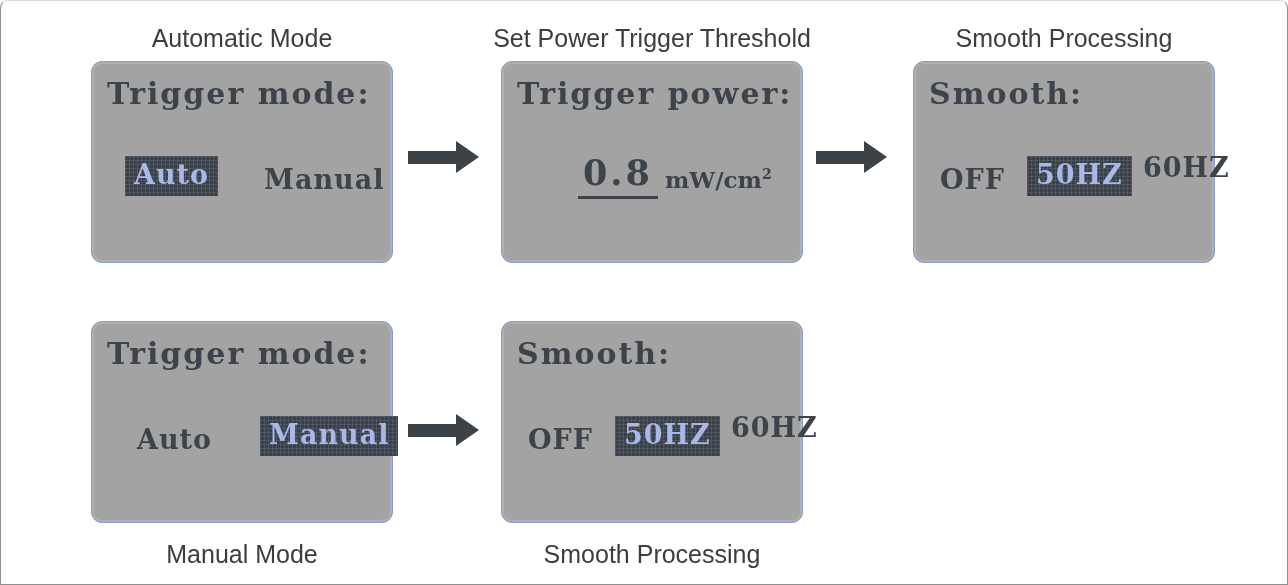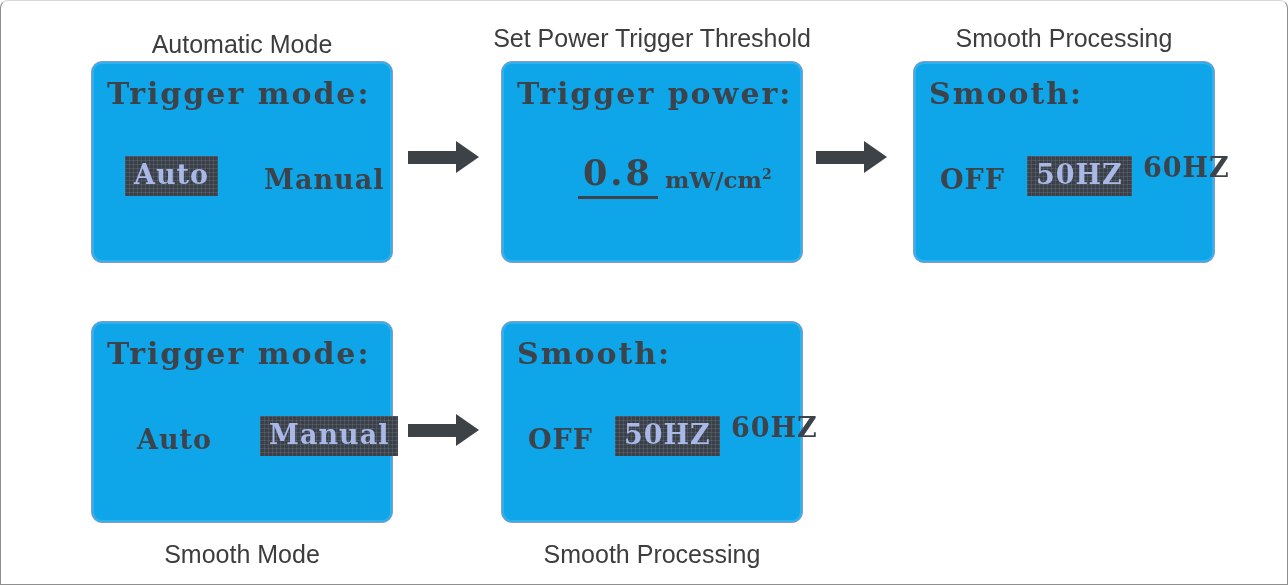--- a/index.html
+++ b/index.html
@@ -20,31 +20,31 @@
 
   
   .flow-label {
     position:absolute;
     font-size:25px;
     color:#3d3d3d;
     text-align:center;
     line-height:30px;
     white-space:nowrap;
   }
-  .label-t1 { left:90px;  top:28px;  width:302px; }
+  .label-t1 { left:90px;  top:22px;  width:302px; }
   .label-t2 { left:470px; top:22px;  width:362px; }
   .label-t3 { left:912px; top:22px;  width:302px; }
   .label-b4 { left:90px;  top:538px; width:302px; }
   .label-b5 { left:500px; top:538px; width:302px; }
 
   
   .lcd-panel {
     position:absolute;
     width:302px; height:202px;
-    background:#0ea5e9;
+    background:#a3a3a3;
     border:1px solid #8799d1;
     border-radius:11px;
     box-shadow:inset 0 0 0 2px rgba(255,255,255,0.14);
     font-family:"DejaVu Serif", serif;
     font-weight:bold;
     color:#3d434a;
   }
   .panel-1 { left:90px;  top:60px;  }
   .panel-2 { left:500px; top:60px;  }
   .panel-3 { left:912px; top:60px;  }
@@ -165,16 +165,16 @@
     <div class="head"></div>
   </div>
 
   <div class="lcd-panel panel-5">
     <div class="lcd-heading">Smooth:</div>
     <span class="lcd-option pos-off">OFF</span>
     <span class="lcd-option pos-50hz selected">50HZ</span>
     <span class="lcd-option pos-60hz">60HZ</span>
   </div>
 
-  <div class="flow-label label-b4">Smooth Mode</div>
+  <div class="flow-label label-b4">Manual Mode</div>
   <div class="flow-label label-b5">Smooth Processing</div>
 
 </div>
 
 </body></html>

